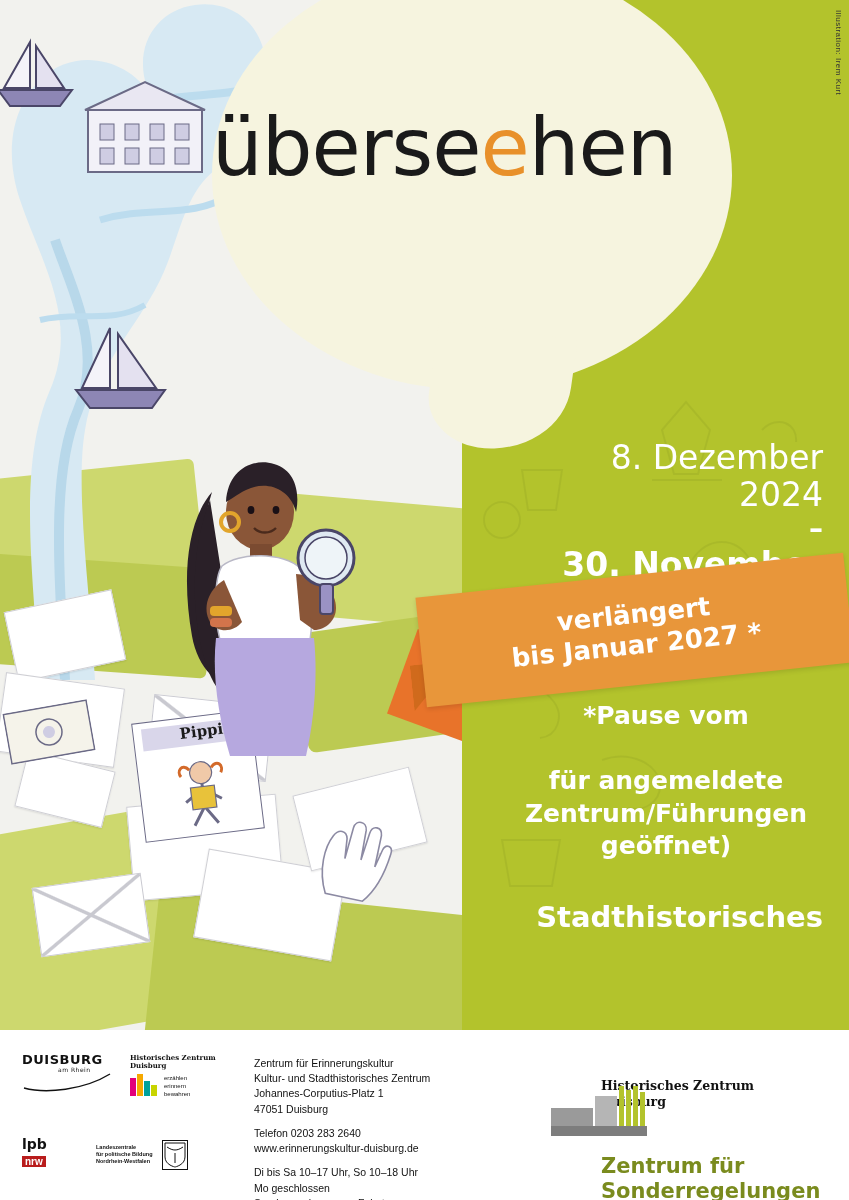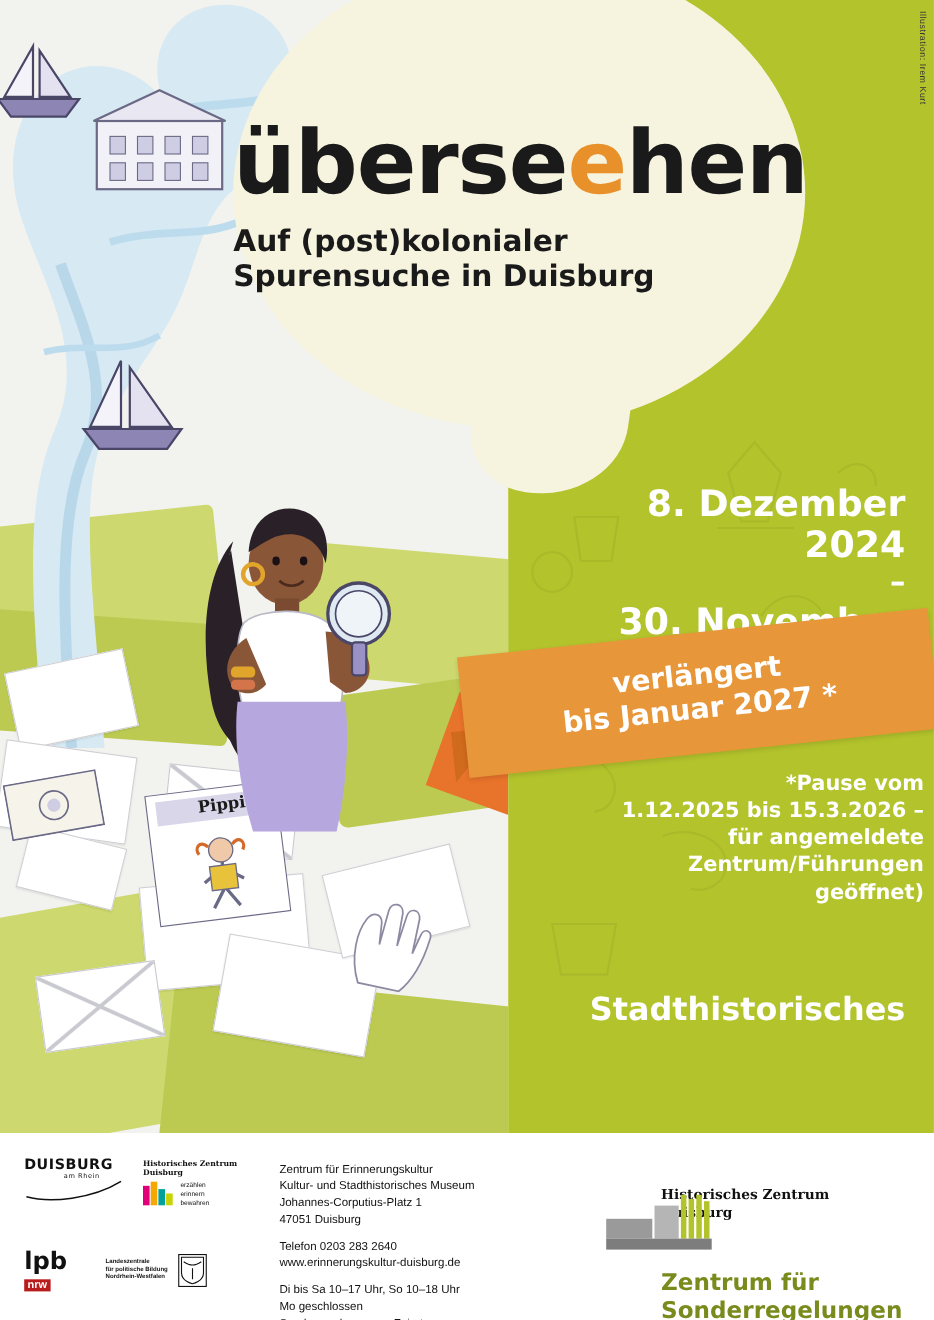--- a/index.html
+++ b/index.html
@@ -136,21 +136,21 @@
 
   
   .title-wrap {
     position: absolute;
     left: 212px; top: 110px;
     width: 560px;
     z-index: 6;
   }
   .title-main {
     font-family: "DejaVu Sans", sans-serif;
-    font-weight: bold;
+    font-weight: normal;
     font-size: 80px;
     line-height: 0.95;
     letter-spacing: -1px;
     color: #1a1a1a;
     white-space: nowrap;
   }
   .title-main .hl { color: #e8902a; }
   .subtitle {
     margin-top: 18px;
     font-family: "DejaVu Sans", sans-serif;
@@ -164,21 +164,21 @@
   .dates {
     position: absolute;
     right: 26px; top: 440px;
     width: 330px;
     text-align: right;
     color: #ffffff;
     z-index: 5;
   }
   .date-line {
     font-family: "DejaVu Sans", sans-serif;
-    font-weight: bold;
+    font-weight: normal;
     font-size: 33px;
     line-height: 1.12;
   }
   .date-dash {
     font-family: "DejaVu Sans", sans-serif;
     font-weight: bold;
     font-size: 28px;
     line-height: 0.9;
     margin: 2px 0 6px 0;
   }
@@ -216,27 +216,27 @@
     left: 412px; top: 663px;
     width: 46px; height: 46px;
     background: #d06a1c;
     clip-path: polygon(0 0, 100% 0, 0 100%);
     transform: rotate(-6deg);
     z-index: 6;
   }
 
   .pause-note {
     position: absolute;
-    right: 9px; top: 700px;
+    right: 33px; top: 700px;
     width: 300px;
-    text-align: right;
+    text-align: center;
     color: #ffffff;
     font-family: "DejaVu Sans", sans-serif;
     font-weight: bold;
-    font-size: 19px;
+    font-size: 25px;
     line-height: 1.3;
     z-index: 5;
   }
   .sonder {
     position: absolute;
     right: 26px; top: 900px;
     width: 330px;
     text-align: right;
     color: #ffffff;
     font-family: "DejaVu Sans", sans-serif;
@@ -313,21 +313,21 @@
     font-size: 6px; color: #111; font-weight: normal;
   }
   .lpb {
     position: absolute; left: 0; top: 86px;
     width: 52px; height: 34px;
     background: #ffffff;
     border: 0;
   }
   .lpb-txt {
     font-family: "DejaVu Sans", sans-serif;
-    font-weight: bold; font-size: 22px; color: #111;
+    font-weight: bold; font-size: 14px; color: #111;
     line-height: .9;
   }
   .lpb-nrw {
     display: inline-block;
     background: #b91c1c; color: #fff;
     font-size: 10px; font-weight: bold;
     padding: 0 3px; margin-top: 1px;
   }
   .hzd {
     position: absolute; left: 108px; top: 2px;
@@ -502,37 +502,33 @@
       </div>
       <div class="date-dash">–</div>
       <div class="date-line2">
         <span>30. November</span><br>
         <span>2025</span>
       </div>
     </div>
 
     <div class="pause-note">
       <span>*Pause vom</span><br>
-      <span>1.12.2025 bis 15.3.2026 –</span><br>
+      <br>
       <span>für angemeldete</span><br>
       <span>Zentrum/Führungen geöffnet)</span>
     </div>
 
     <div class="sonder">Stadthistorisches</div>
   </div>
 
   <div class="bubble"></div>
   <div class="bubble-tail"></div>
 
   <div class="title-wrap">
     <div class="title-main"><span>überse</span><span class="hl">e</span><span>hen</span></div>
-    <div class="subtitle">
-      <span>Auf (post)kolonialer</span><br>
-      <span>Spurensuche in Duisburg</span>
-    </div>
   </div>
 
   <div class="banner-fold"></div>
   <div class="banner">
     <div class="banner-txt">
       <span>verlängert</span>
       <span>bis Januar 2027 *</span>
     </div>
   </div>
 
@@ -581,21 +577,21 @@
       <svg width="24" height="28" viewBox="0 0 24 28">
         <path d="M2 2 L22 2 L22 16 C22 24 12 26 12 26 C12 26 2 24 2 16 Z" fill="#ffffff" stroke="#111" stroke-width="1"></path>
         <path d="M4 6 C10 10 14 10 20 6" stroke="#111" stroke-width="1" fill="none"></path>
         <path d="M12 12 L12 22" stroke="#111" stroke-width="1"></path>
       </svg>
     </div>
   </div>
 
   <div class="addr">
     <div class="b">Zentrum für Erinnerungskultur</div>
-    <div>Kultur- und Stadthistorisches Museum</div>
+    <div>Kultur- und Stadthistorisches Zentrum</div>
     <div>Johannes-Corputius-Platz 1</div>
     <div>47051 Duisburg</div>
     <div class="gap"></div>
     <div>Telefon 0203 283 2640</div>
     <div>www.erinnerungskultur-duisburg.de</div>
     <div class="gap"></div>
     <div>Di bis Sa 10–17 Uhr, So 10–18 Uhr</div>
     <div>Mo geschlossen</div>
     <div>Sonderregelungen an Feiertagen</div>
   </div>

